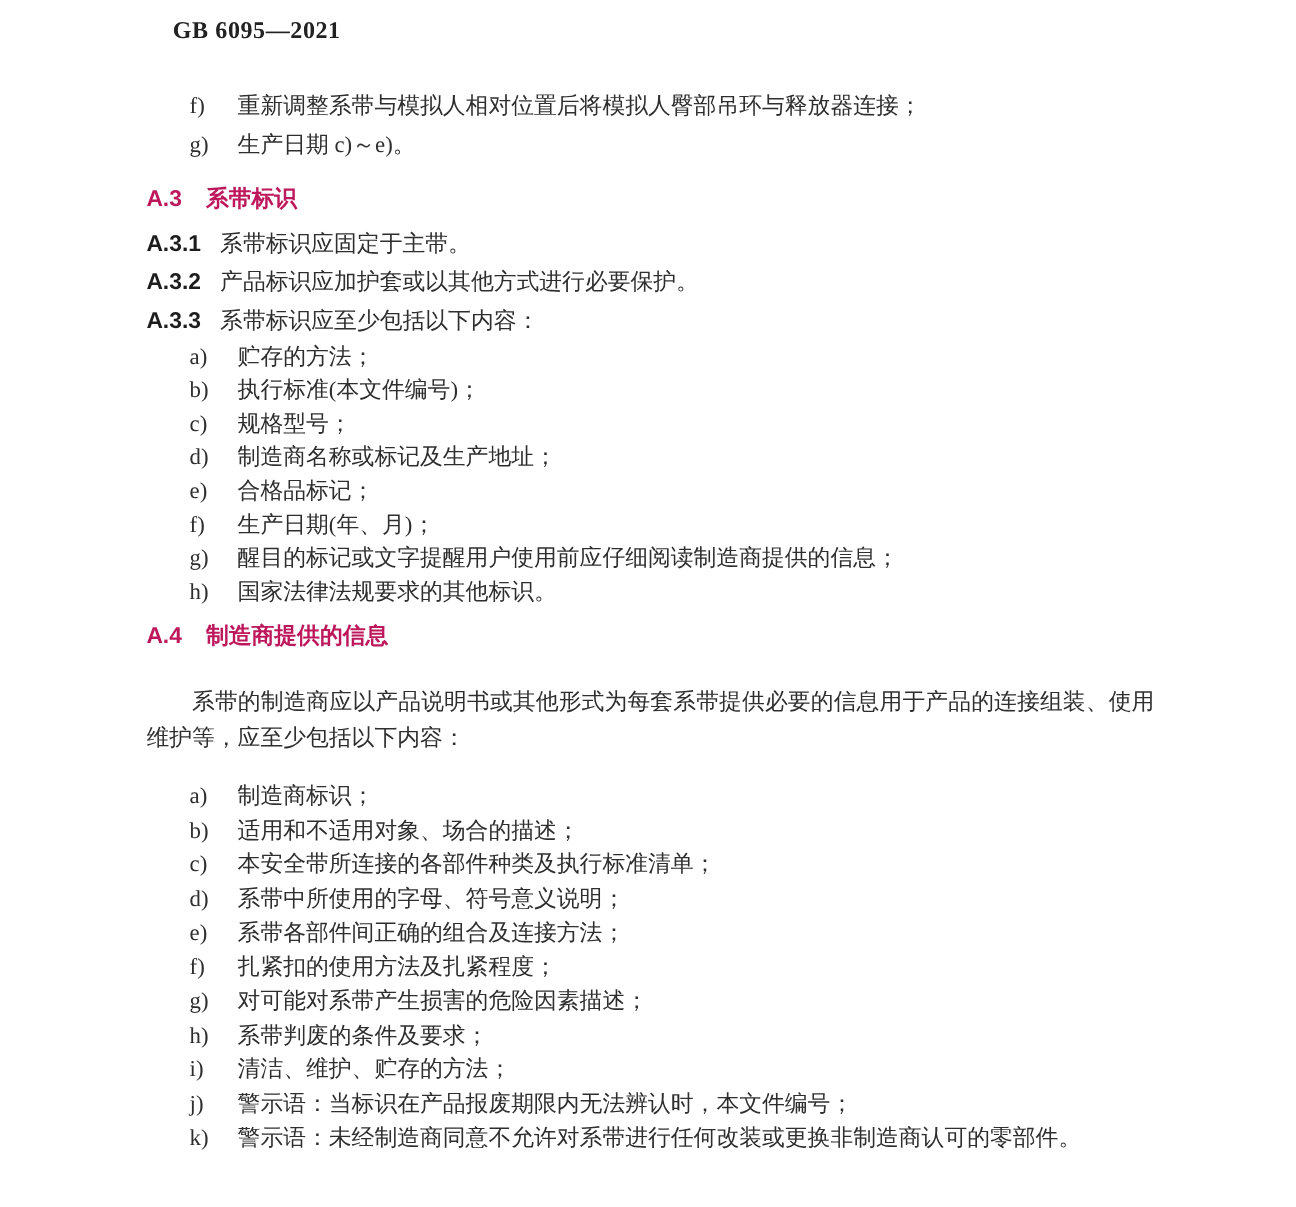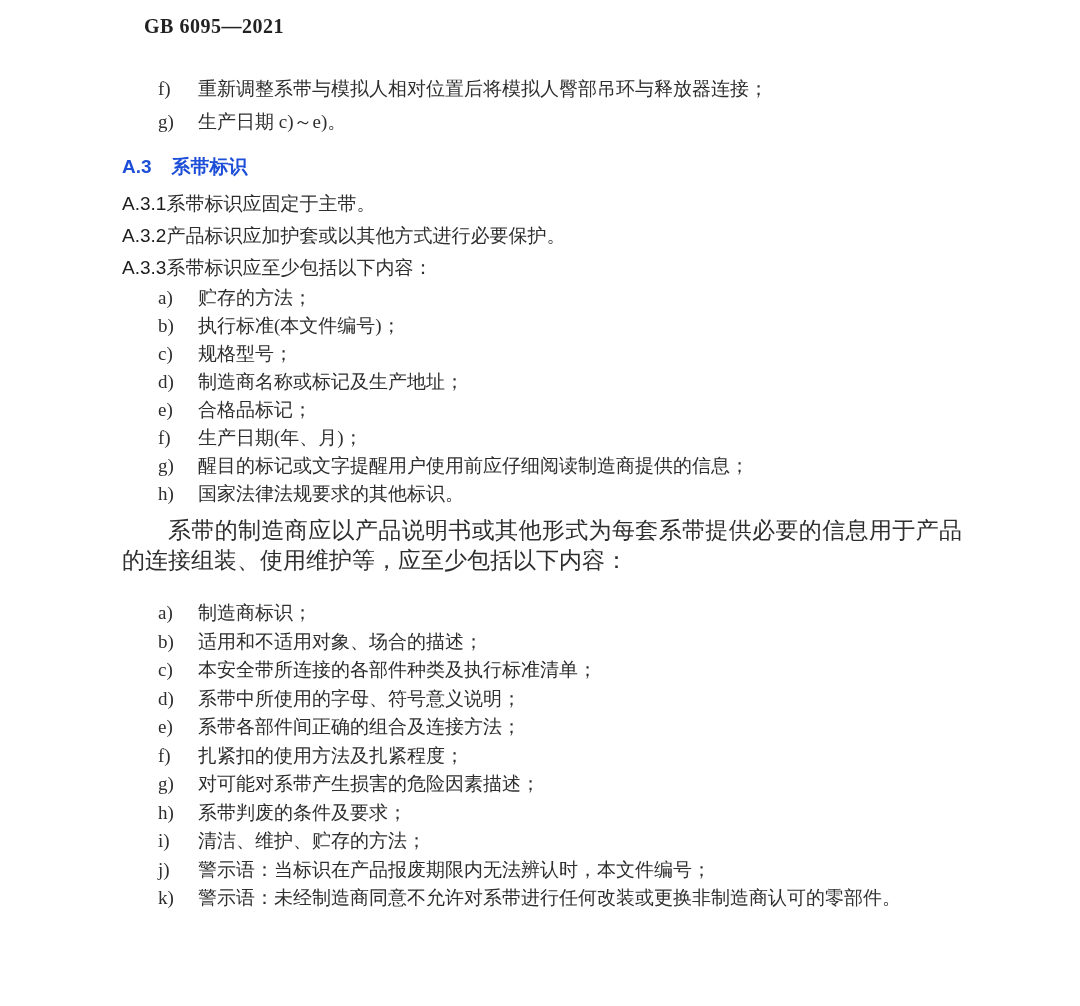--- a/index.html
+++ b/index.html
@@ -47,42 +47,43 @@
     color: #2e2e2e;
   }
   .item-text { flex: 1 1 auto; }
   
   .section-heading {
     display: flex;
     font-family: "Liberation Sans", "DejaVu Sans", sans-serif;
     font-weight: bold;
     font-size: 19px;
     line-height: 26px;
-    color: #1d4ed8;
+    color: #be185d;
   }
   .section-heading .sec-num { margin-right: 20px; }
   .heading-a3 { margin-top: 16px; }
   .heading-a4 { margin-top: 10px; }
   
   .clauses { margin-top: 8px; }
   .clause-row {
     display: flex;
     font-size: 19px;
     line-height: 32px;
   }
   .clause-num {
     flex: 0 0 auto;
     font-family: "Liberation Sans", "DejaVu Sans", sans-serif;
-    font-weight: normal;
+    font-weight: bold;
     color: #1d1d1d;
+    margin-right: 16px;
   }
   .items-a3 .item-row { line-height: 28px; }
   .intro-para {
-    margin-top: 8px;
-    font-size: 23px;
+    margin-top: 27px;
+    font-size: 19px;
     line-height: 30px;
     text-indent: 2em;
     text-align: justify;
     color: #2e2e2e;
   }
   .items-a4 { margin-top: 2px; }
   .items-a4 .item-row { line-height: 28.5px; }
 </style>
 </head>
 <body>
@@ -151,20 +152,24 @@
       <div class="item-row">
         <span class="marker">g)</span>
         <span class="item-text">醒目的标记或文字提醒用户使用前应仔细阅读制造商提供的信息；</span>
       </div>
       <div class="item-row">
         <span class="marker">h)</span>
         <span class="item-text">国家法律法规要求的其他标识。</span>
       </div>
     </div>
 
+    <div class="section-heading heading-a4">
+      <span class="sec-num">A.4</span>
+      <span class="sec-title">制造商提供的信息</span>
+    </div>
 
     <p class="intro-para">系带的制造商应以产品说明书或其他形式为每套系带提供必要的信息用于产品的连接组装、使用维护等，应至少包括以下内容：</p>
 
     <div class="items-a4">
       <div class="item-row">
         <span class="marker">a)</span>
         <span class="item-text">制造商标识；</span>
       </div>
       <div class="item-row">
         <span class="marker">b)</span>

